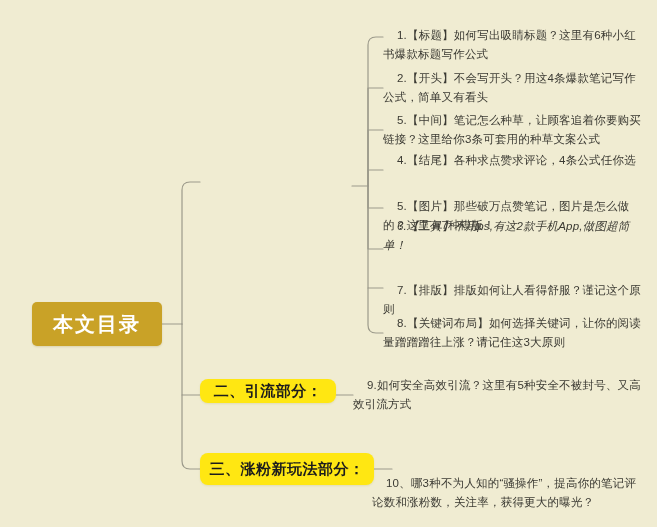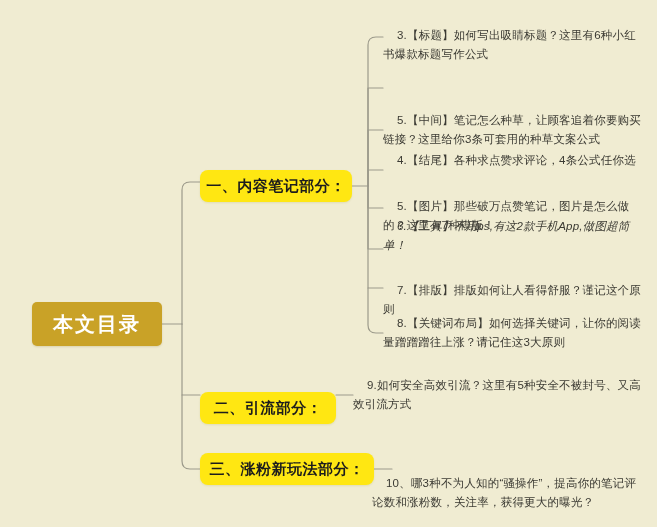--- a/index.html
+++ b/index.html
@@ -62,21 +62,21 @@
   .branch-node {
     background: #ffe712;
     border-radius: 8px;
     color: #1d1d1d;
     font-size: 15px;
     font-weight: bold;
     letter-spacing: 0.5px;
     box-shadow: 0 1px 2px rgba(150,140,20,0.15);
   }
   #branch-1 { left: 200px; top: 170px; width: 152px; height: 32px; }
-  #branch-2 { left: 200px; top: 392px; width: 136px; height: 32px; }
+  #branch-2 { left: 200px; top: 379px; width: 136px; height: 24px; }
   #branch-3 { left: 200px; top: 453px; width: 174px; height: 32px; }
 
   
   .leaf {
     position: absolute;
     box-sizing: border-box;
     color: #3b3a33;
     font-size: 11.5px;
     line-height: 19px;
     text-indent: 14px;
@@ -110,28 +110,28 @@
     <path d="M368,186 V288 H383"></path>
     <path d="M368,288 V325 q0,8 8,8 H383"></path>
 
     <path d="M336,395 H353"></path>
 
     <path d="M374,469 H392"></path>
   </svg>
 
   <div class="node root-node">本文目录</div>
 
-  <div class="node branch-node" id="branch-1">一、内容笔记部分：</div>
 
   <div class="node branch-node" id="branch-2">二、引流部分：</div>
 
   <div class="node branch-node" id="branch-3">三、涨粉新玩法部分：</div>
 
-  <div class="leaf leaf-l1" style="top:26px;">3.【标题】如何写出吸睛标题？这里有6种小红书爆款标题写作公式</div>
+  <div class="leaf leaf-l1" style="top:26px;">1.【标题】如何写出吸睛标题？这里有6种小红书爆款标题写作公式</div>
 
+  <div class="leaf leaf-l1" style="top:69px;">2.【开头】不会写开头？用这4条爆款笔记写作公式，简单又有看头</div>
 
   <div class="leaf leaf-l1" style="top:111px;">5.【中间】笔记怎么种草，让顾客追着你要购买链接？这里给你3条可套用的种草文案公式</div>
 
   <div class="leaf leaf-l1" style="top:151px;">4.【结尾】各种求点赞求评论，4条公式任你选</div>
 
   <div class="leaf leaf-l1" style="top:189px;margin-top:8px;">5.【图片】那些破万点赞笔记，图片是怎么做的？这里有7种模版！</div>
 
   <div class="leaf leaf-l1" style="top:217px;font-style:italic;">6.【工具】不用ps,有这2款手机App,做图超简单！</div>
 
   <div class="leaf leaf-l1" style="top:281px;">7.【排版】排版如何让人看得舒服？谨记这个原则</div>

